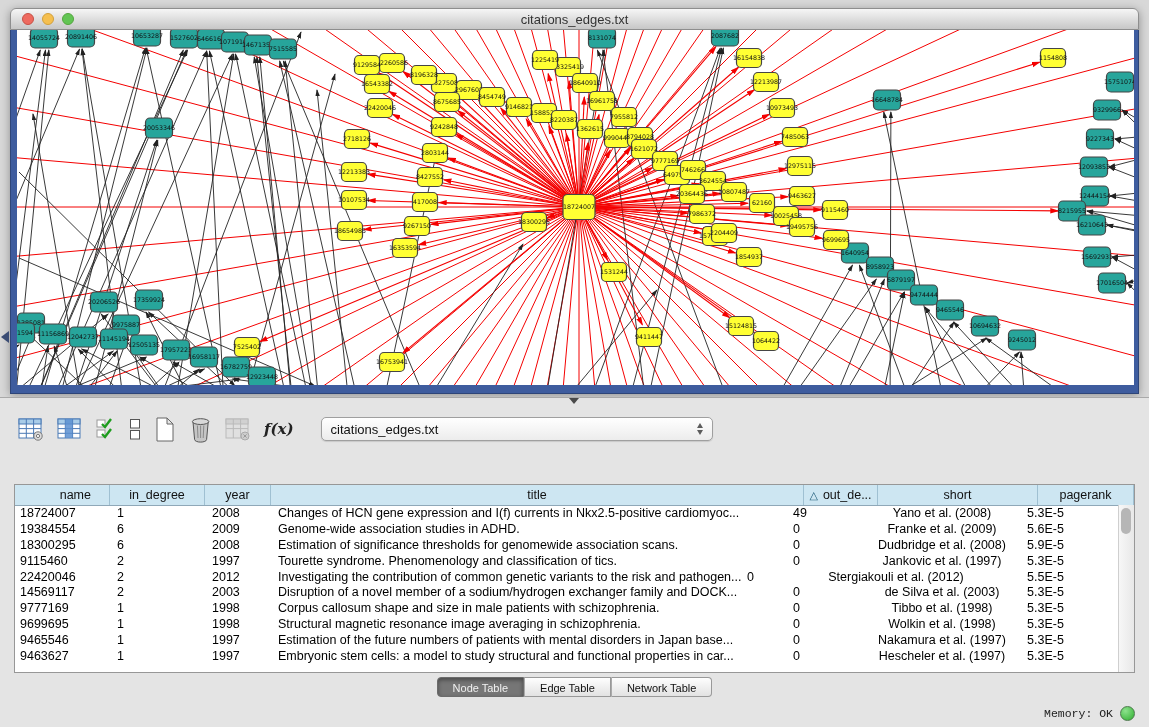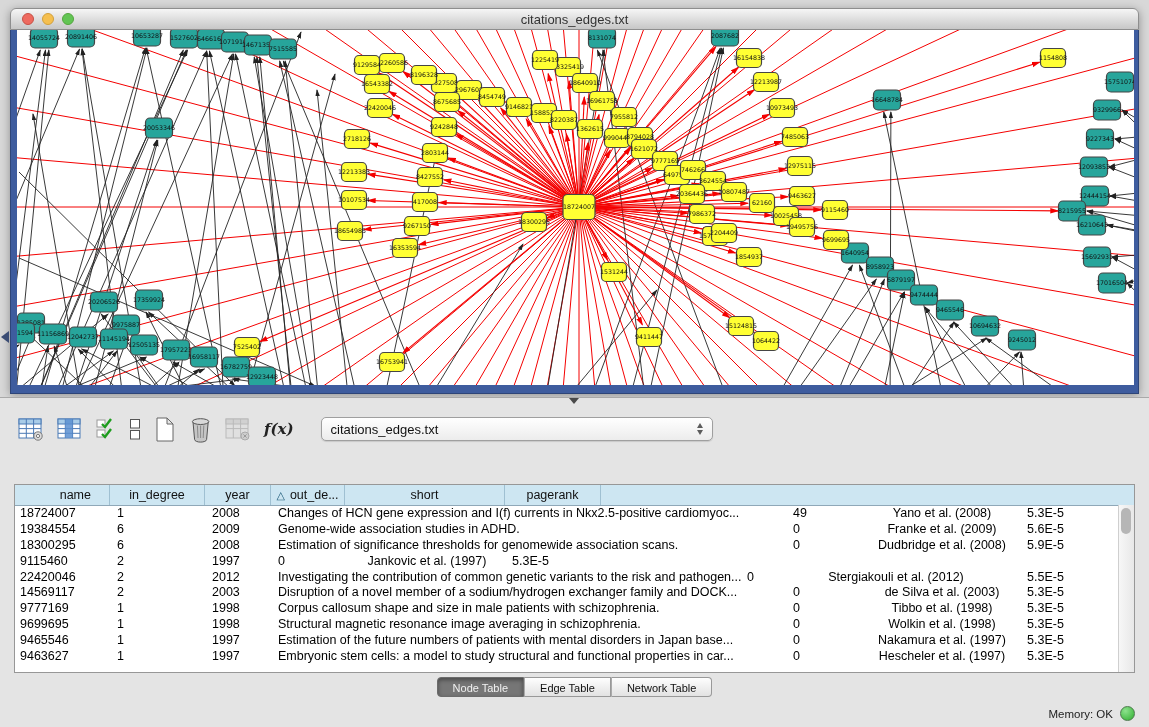--- a/index.html
+++ b/index.html
@@ -50,21 +50,21 @@
   .td.center{text-align:center;}
   .vscroll{position:absolute;right:0;top:20px;bottom:0;width:15px;background:linear-gradient(90deg,#f7f7f7,#e8e8e8);border-left:1px solid #cfcfcf;}
   .vthumb{position:absolute;top:3px;left:2px;width:10px;height:26px;border-radius:6px;background:#b6b6b6;}
 
   .tabs{position:absolute;left:0;right:0;top:279px;display:flex;justify-content:center;}
   .seg{height:20px;line-height:20px;padding:0 15px;font-size:11px;background:linear-gradient(#fefefe,#e2e2e2);border:1px solid #999;border-left:1px solid #aaa;color:#111;box-sizing:border-box;}
   .seg:first-child{border-left:1px solid #999;border-radius:4px 0 0 4px;}
   .seg:last-child{border-radius:0 4px 4px 0;}
   .seg.sel{background:#767676;color:#f1f1f1;box-shadow:inset 0 2px 4px rgba(0,0,0,.4);border-color:#6b6b6b;}
 
-  .statusbar{position:absolute;right:14px;bottom:6px;display:flex;align-items:center;font-size:11.5px;color:#222;}
+  .statusbar{position:absolute;right:14px;bottom:6px;display:flex;align-items:center;font-size:11.5px;color:#222;font-family:Liberation Mono, monospace;}
   .mem-dot{width:13px;height:13px;border-radius:50%;background:radial-gradient(circle at 35% 30%,#8de28d,#2fae2f);border:1px solid #4c7a4c;margin-left:7px;}
 </style>
 </head>
 <body>
 
 <div class="screen">
 
   <div class="net-window">
     <div class="titlebar">
       <span class="tl red"></span>
@@ -613,20 +613,23 @@
       <div class="thead" id="thead">
           <div class="th right" style="width: 95px;">
             <span>name</span>
           </div>
           <div class="th" style="width: 95px;">
             <span>in_degree</span>
           </div>
           <div class="th" style="width: 66px;">
             <span>year</span>
           </div>
+          <div class="th" style="width: 497px; flex: 1 1 0%;">
+            <span>title</span>
+          </div>
           <div class="th" style="width: 74px;">
             <span class="sortglyph">△</span>
             <span>out_de...</span>
           </div>
           <div class="th" style="width: 160px;">
             <span>short</span>
           </div>
           <div class="th" style="width: 96px;">
             <span>pagerank</span>
           </div>
@@ -656,20 +659,21 @@
             <div class="td" style="width: 66px;">2008</div>
             <div class="td" style="width: 497px; flex: 1 1 0%;">Estimation of significance thresholds for genomewide association scans.</div>
             <div class="td" style="width: 74px;">0</div>
             <div class="td center" style="width: 160px;">Dudbridge et al. (2008)</div>
             <div class="td" style="width: 96px;">5.9E-5</div>
           </div>
           <div class="tr">
             <div class="td" style="width: 97px;">9115460</div>
             <div class="td" style="width: 95px;">2</div>
             <div class="td" style="width: 66px;">1997</div>
+            <div class="td" style="width: 497px; flex: 1 1 0%;">Tourette syndrome. Phenomenology and classification of tics.</div>
             <div class="td" style="width: 74px;">0</div>
             <div class="td center" style="width: 160px;">Jankovic et al. (1997)</div>
             <div class="td" style="width: 96px;">5.3E-5</div>
           </div>
           <div class="tr">
             <div class="td" style="width: 97px;">22420046</div>
             <div class="td" style="width: 95px;">2</div>
             <div class="td" style="width: 66px;">2012</div>
             <div class="td" style="width: 497px; flex: 1 1 0%;">Investigating the contribution of common genetic variants to the risk and pathogen...</div>
             <div class="td" style="width: 74px;">0</div>

